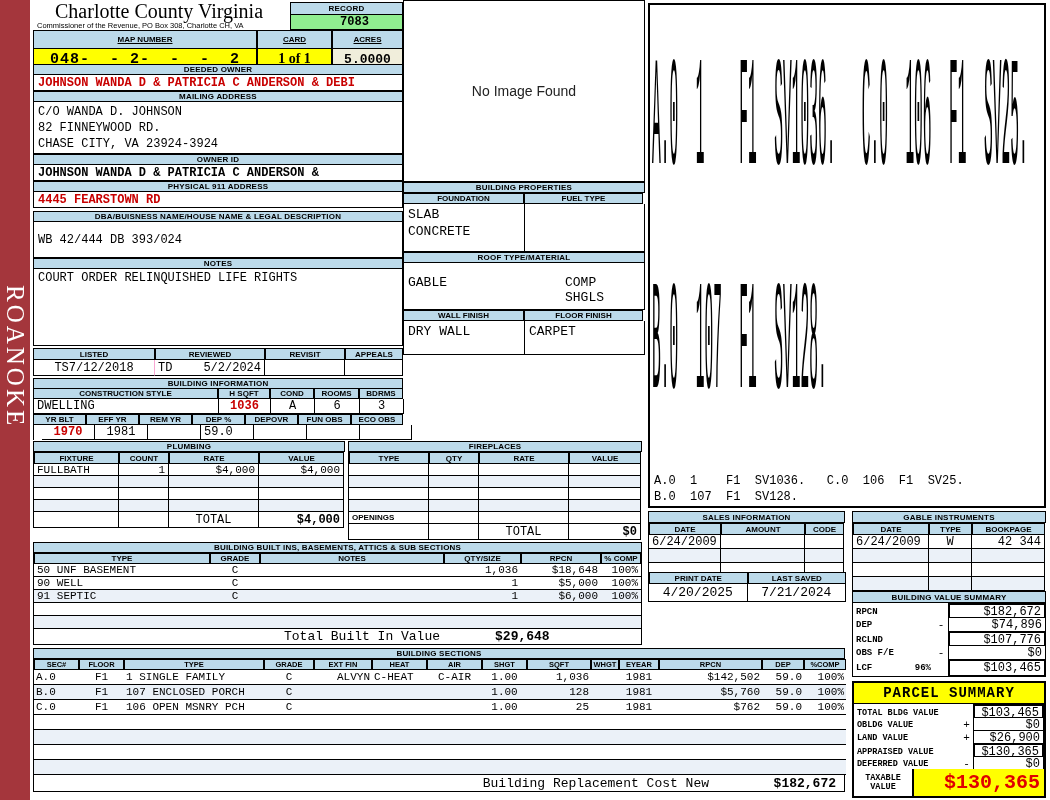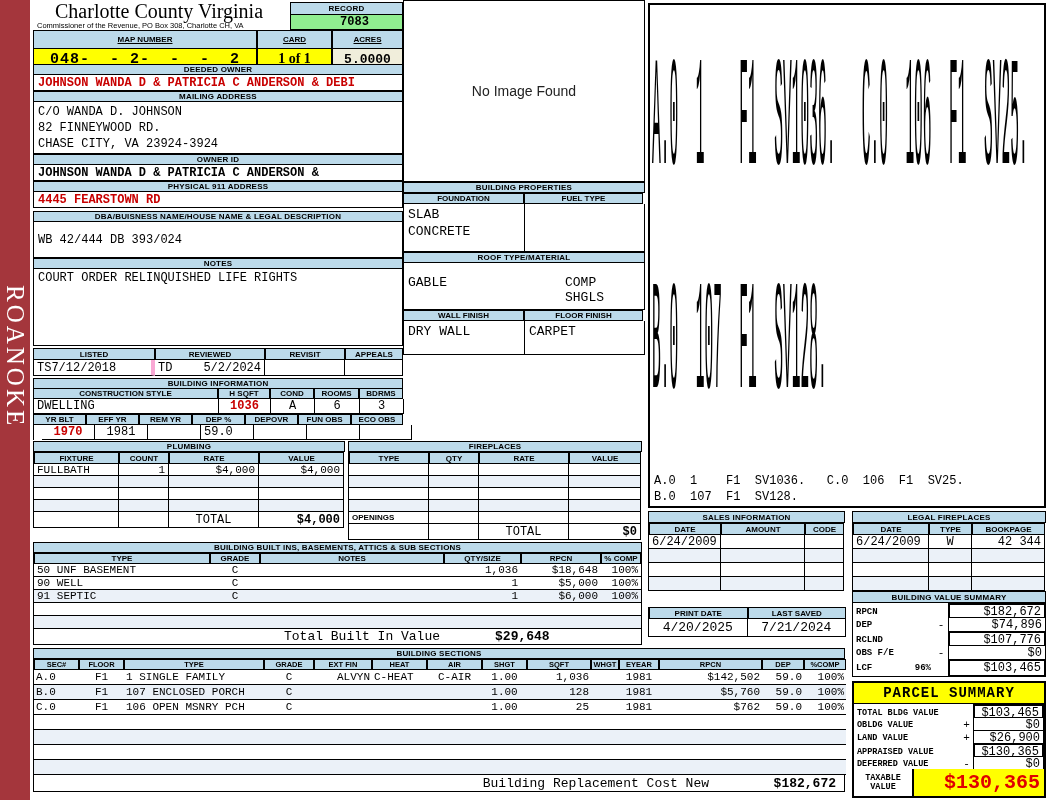--- a/index.html
+++ b/index.html
@@ -116,21 +116,21 @@
 
 #sales { left:648px; top:511px; width:197px; }
 #legalins { left:852px; top:511px; width:194px; }
 #sales .bar, #legalins .bar { height:12px; }
 #sales-grid { grid-template-columns:72px 84px 39px; }
 #legal-grid { grid-template-columns:76px 43px 73px; }
 #sales-grid .ch, #legal-grid .ch { height:12px; }
 #sales-grid .c, #legal-grid .c { height:14px; font-size:12px; }
 
 
-#printbox { left:648px; top:607px; width:197px; }
+#printbox { left:648px; top:572px; width:197px; }
 #print-grid { grid-template-columns:98.5px 98.5px; }
 #print-grid .ch { height:12px; }
 #print-grid .c { height:18px; font-size:13px; border-right:1px solid #000; }
 #print-grid { border-left:1px solid #000; }
 
 
 #bvs { left:852px; top:591px; width:194px; }
 #bvs .bar { height:12px; }
 .sumrow { display:grid; grid-template-columns:82px 14px 1fr; }
 .sumrow .nm { font-size:9px; font-weight:bold; display:flex; align-items:center; justify-content:space-between; padding:0 3px; border-left:1px solid #000; border-bottom:1px solid #000; background:#fff; }
@@ -190,21 +190,21 @@
 <div class="abs valrow" style="top:222px;height:36px">WB 42/444 DB 393/024</div>
 
 <div class="abs bar secbar" style="top:258px">NOTES</div>
 <div class="abs valrow" style="top:269px;height:77px;align-items:flex-start;padding-top:2px">COURT ORDER RELINQUISHED LIFE RIGHTS</div>
 
 <div id="listed-grid" class="abs grid">
   <div class="ch">LISTED</div>
   <div class="ch">REVIEWED</div>
   <div class="ch">REVISIT</div>
   <div class="ch">APPEALS</div>
-  <div class="c vbcell" style="border-left:1px solid #000;border-right:4px solid #f9a8d4;justify-content:flex-start">
+  <div class="c vbcell" style="border-left:1px solid #000;border-right:1px solid #f9a8d4;justify-content:center">
     <span>TS</span>
     <span>7/12/2018</span>
   </div>
   <div class="c" style="border-right:1px solid #000;justify-content:space-between">
     <span>TD</span>
     <span>5/2/2024</span>
   </div>
   <div class="c" style="border-right:1px solid #000"></div>
   <div class="c" style="border-right:1px solid #000"></div>
 </div>
@@ -411,21 +411,21 @@
     <div class="c"></div>
       <div class="c"></div>
       <div class="c"></div>
     <div class="c tint"></div>
       <div class="c tint"></div>
       <div class="c tint"></div>
   </div>
 </div>
 
 <div id="legalins" class="abs">
-  <div class="bar">LEGAL FIREPLACES</div>
+  <div class="bar">GABLE INSTRUMENTS</div>
   <div id="legal-grid" class="grid vb">
     <div class="ch">DATE</div>
     <div class="ch">TYPE</div>
     <div class="ch">BOOKPAGE</div>
     <div class="c">6/24/2009</div>
     <div class="c ctr">W</div>
     <div class="c rt">42 344</div>
     <div class="c tint"></div>
       <div class="c tint"></div>
       <div class="c tint"></div>

